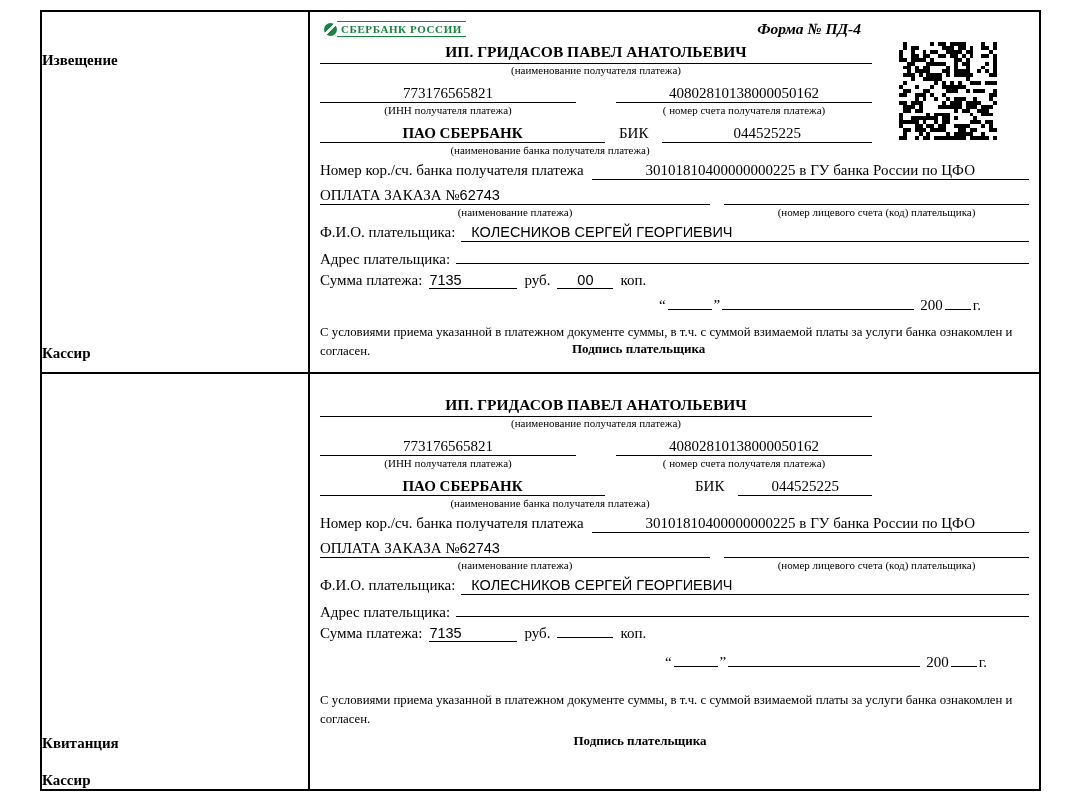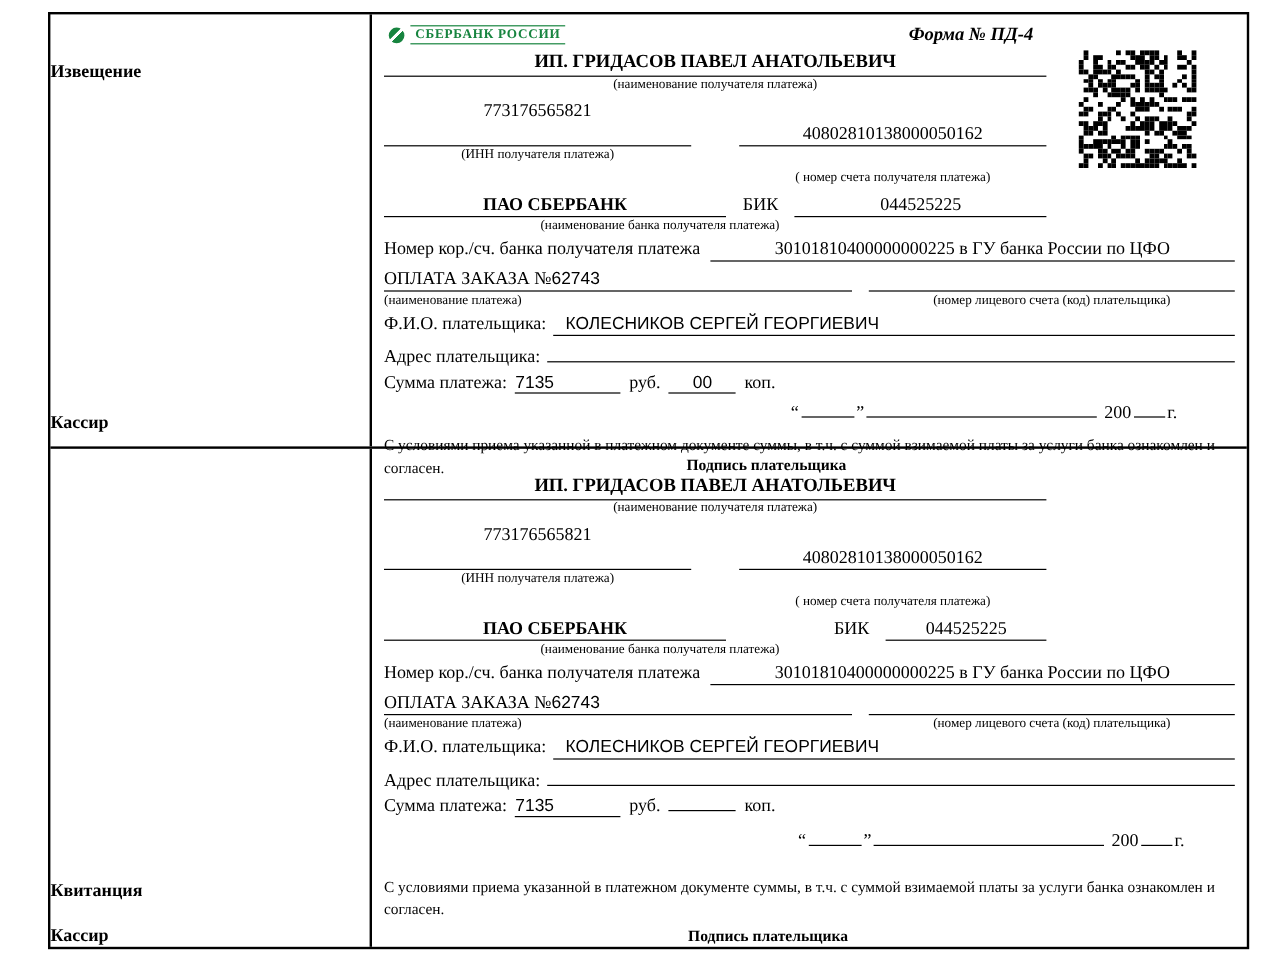--- a/index.html
+++ b/index.html
@@ -16,55 +16,55 @@
   .sec1 .stub { justify-content:space-between; padding:40px 0 10px 0; }
   .sec2 .stub { justify-content:flex-end; gap:20px; }
   .body { flex:1; position:relative; padding:5px 10px 4px 10px; }
   .sec2 .body { padding-top:20px; }
 
   .u { border-bottom:1px solid #000; }
   .cap { font-size:11px; text-align:center; line-height:1.25; }
   .val { font-family:"Liberation Sans", sans-serif; font-size:14.5px; }
 
   .hdr { display:flex; align-items:center; height:24px; }
-  .logo { display:flex; align-items:center; gap:5px; margin-left:4px; }
+  .logo { display:flex; align-items:center; margin-left:4px; }
   .logo-mark { width:13px; height:13px; border-radius:50%; display:inline-block;
     background:linear-gradient(135deg,#17843f 40%, #ffffff 42%, #ffffff 54%, #17843f 56%); }
   .logo-text { color:#17843f; font-weight:bold; font-size:11px; letter-spacing:.6px;
     border-top:1px solid #17843f; border-bottom:1px solid #17843f; padding:1px 4px; }
   .form-title { margin-left:auto; margin-right:168px; font-weight:bold; font-style:italic; font-size:15.5px; }
 
   .qr { position:absolute; top:30px; right:42px; width:98px; height:98px;
     display:grid; grid-template-columns:repeat(25,1fr); grid-auto-rows:1fr; background:#fff; }
   .qr div.on { background:#000; }
 
   .title-wrap { width:552px; text-align:center; margin-top:2px; }
   .payee { display:block; border-bottom:1px solid #000; font-weight:bold; font-size:15.5px; padding-bottom:2px; }
 
   .pair { width:552px; display:flex; margin-top:7px; }
   .pair.caps { margin-top:1px; }
   .pair .c { width:256px; text-align:center; }
-  .pair .c2 { margin-left:40px;margin-top:19px; }
+  .pair .c2 { margin-left:40px; }
 
   .bankrow { width:552px; display:flex; align-items:baseline; margin-top:7px; }
   .bank-name { width:285px; text-align:center;font-weight:bold; }
   .bik-label { margin-left:14px; white-space:nowrap; }
   .bik-value { flex:1; text-align:center; margin-left:14px; }
   .sec2 .bik-label { margin-left:90px; }
   .bank-cap { width:460px; margin-top:1px; }
 
   .corr { display:flex; align-items:baseline; margin-top:5px; }
   .corr-label { white-space:nowrap; }
   .corr-value { flex:1; margin-left:8px; text-align:center; }
 
   .pay { display:flex; align-items:baseline; margin-top:7px; }
   .pay.caps2 { margin-top:1px; }
   .pay-left { width:390px; }
   .pay-right { flex:1; margin-left:14px; align-self:stretch; }
-  .pc1 { width:390px; text-align:left; }
+  .pc1 { width:390px; text-align:center; }
   .pc2 { flex:1; margin-left:14px; text-align:center; }
 
   .fio { display:flex; align-items:baseline; margin-top:4px; }
   .flabel { white-space:nowrap; }
   .fval { flex:1; margin-left:6px; padding-left:10px; min-height:18px; }
 
   .sum { display:flex; align-items:baseline; margin-top:4px; gap:7px; }
   .rub { width:88px; text-align:left; }
   .kop { width:56px; text-align:center; }
 

